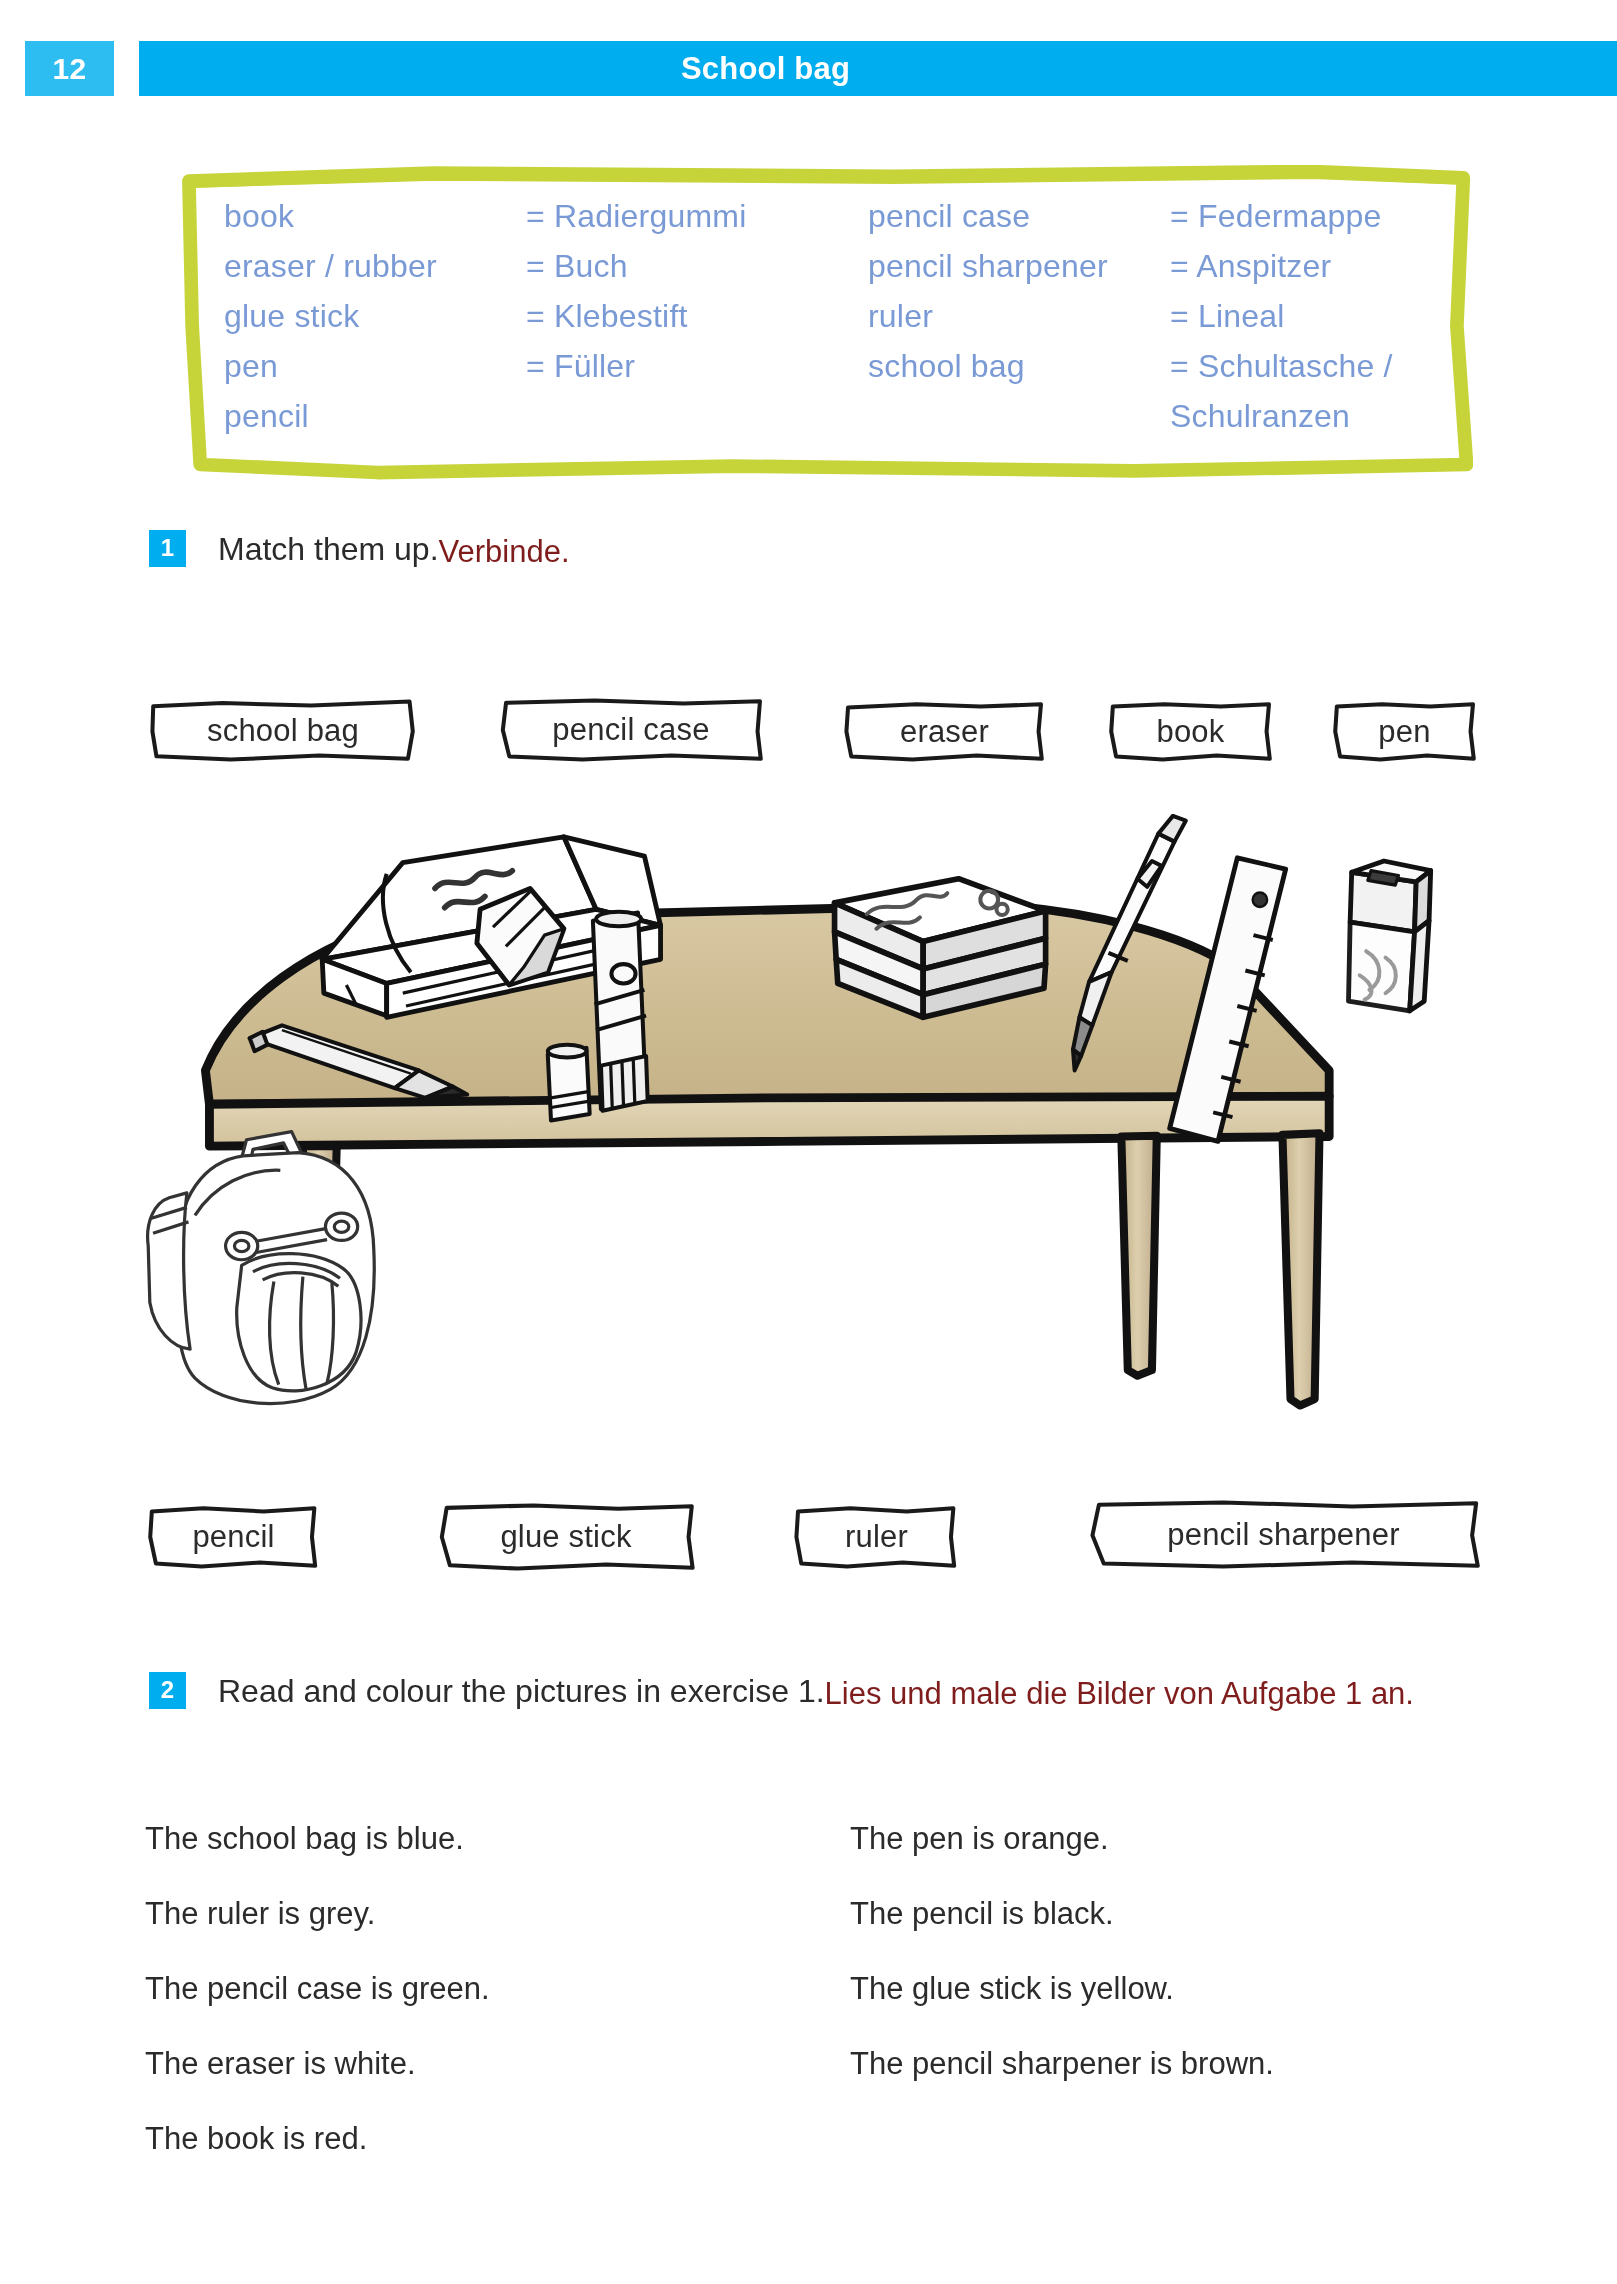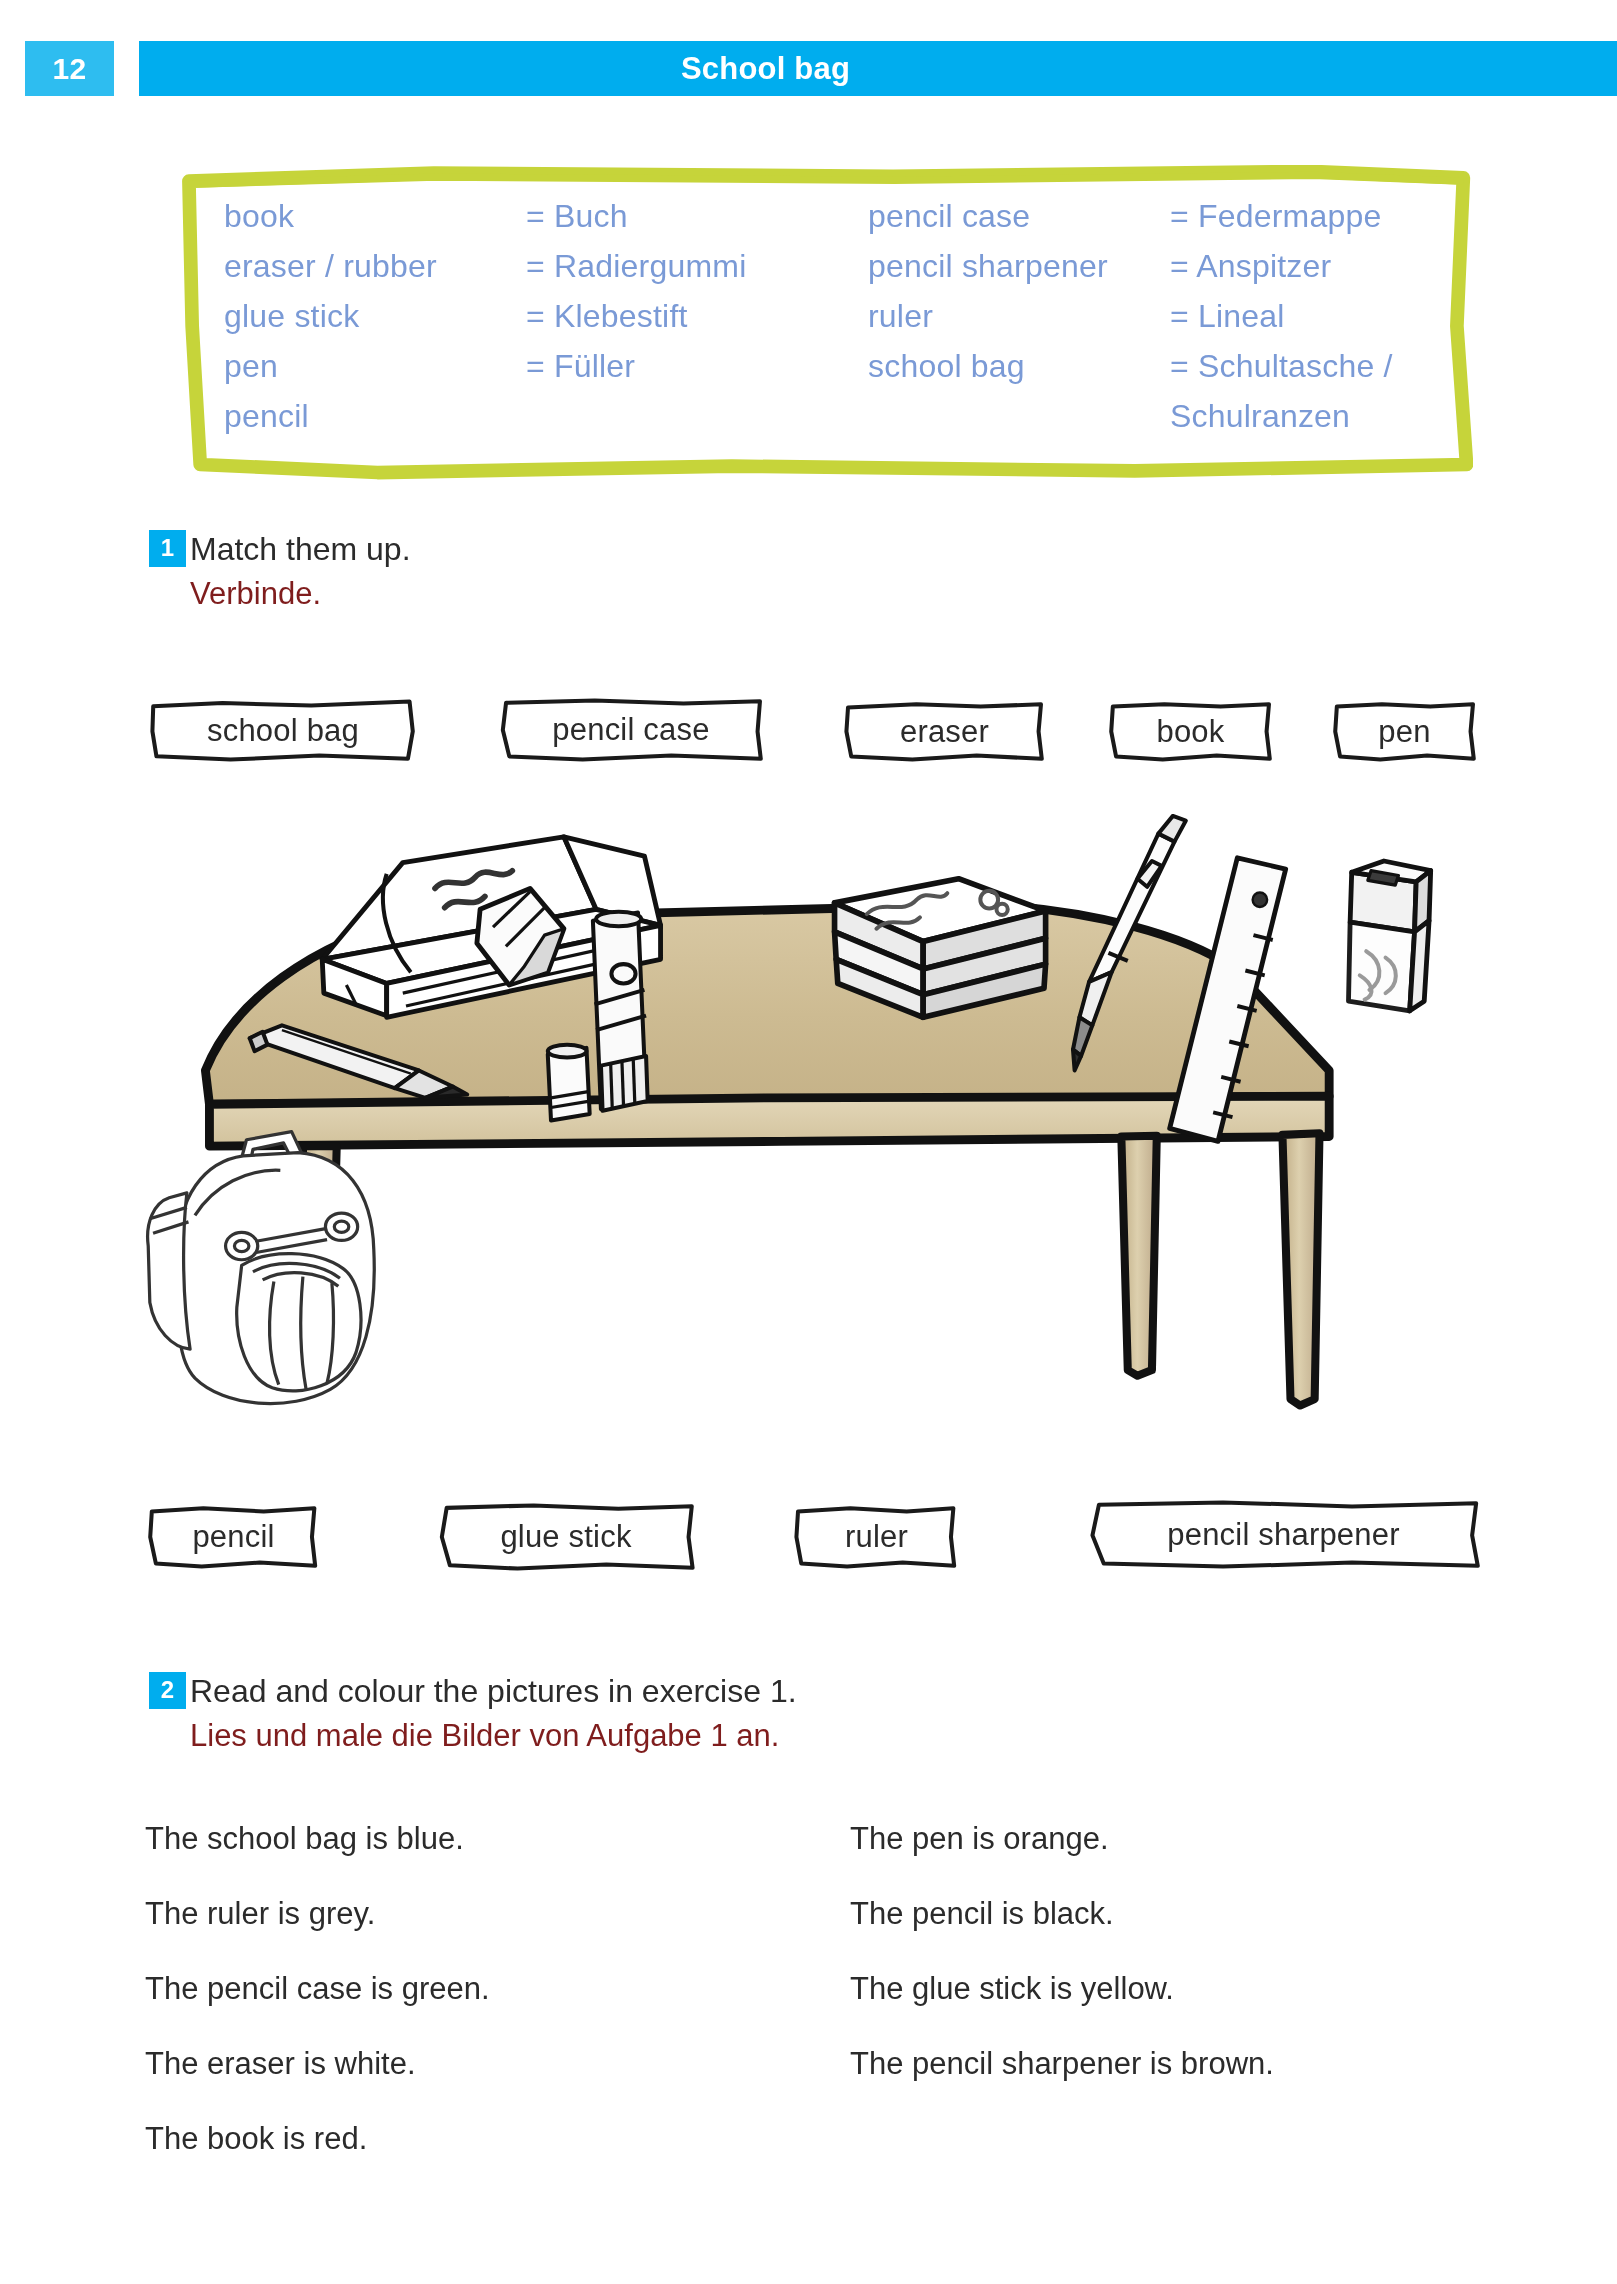--- a/index.html
+++ b/index.html
@@ -122,23 +122,23 @@
     color: #ffffff;
     font-size: 24px;
     font-weight: bold;
     display: flex;
     align-items: center;
     justify-content: center;
     flex: 0 0 auto;
     margin-top: 1.6px;
   }
   .ex-texts {
-    margin-left: 4px;
-    display: flex;
-    flex-direction: column;
+    margin-left: 32px;
+    display: flex;
+    flex-direction: row;
   }
   .ex-en {
     font-size: 32px;
     line-height: 42px;
     color: #2b2b2b;
     white-space: nowrap;
   }
   .ex-de {
     font-size: 31px;
     line-height: 42px;
@@ -220,22 +220,22 @@
     <div id="vocab-grid">
       <div class="vocab-col left">
         <div class="vocab-terms">
           <div class="vocab-line">book</div>
           <div class="vocab-line">eraser / rubber</div>
           <div class="vocab-line">glue stick</div>
           <div class="vocab-line">pen</div>
           <div class="vocab-line">pencil</div>
         </div>
         <div class="vocab-defs">
+          <div class="vocab-line">= Radiergummi</div>
           <div class="vocab-line">= Buch</div>
-          <div class="vocab-line">= Radiergummi</div>
           <div class="vocab-line">= Klebestift</div>
           <div class="vocab-line">= Füller</div>
         </div>
       </div>
 
       <div class="vocab-col right">
         <div class="vocab-terms">
           <div class="vocab-line">pencil case</div>
           <div class="vocab-line">pencil sharpener</div>
           <div class="vocab-line">ruler</div>

